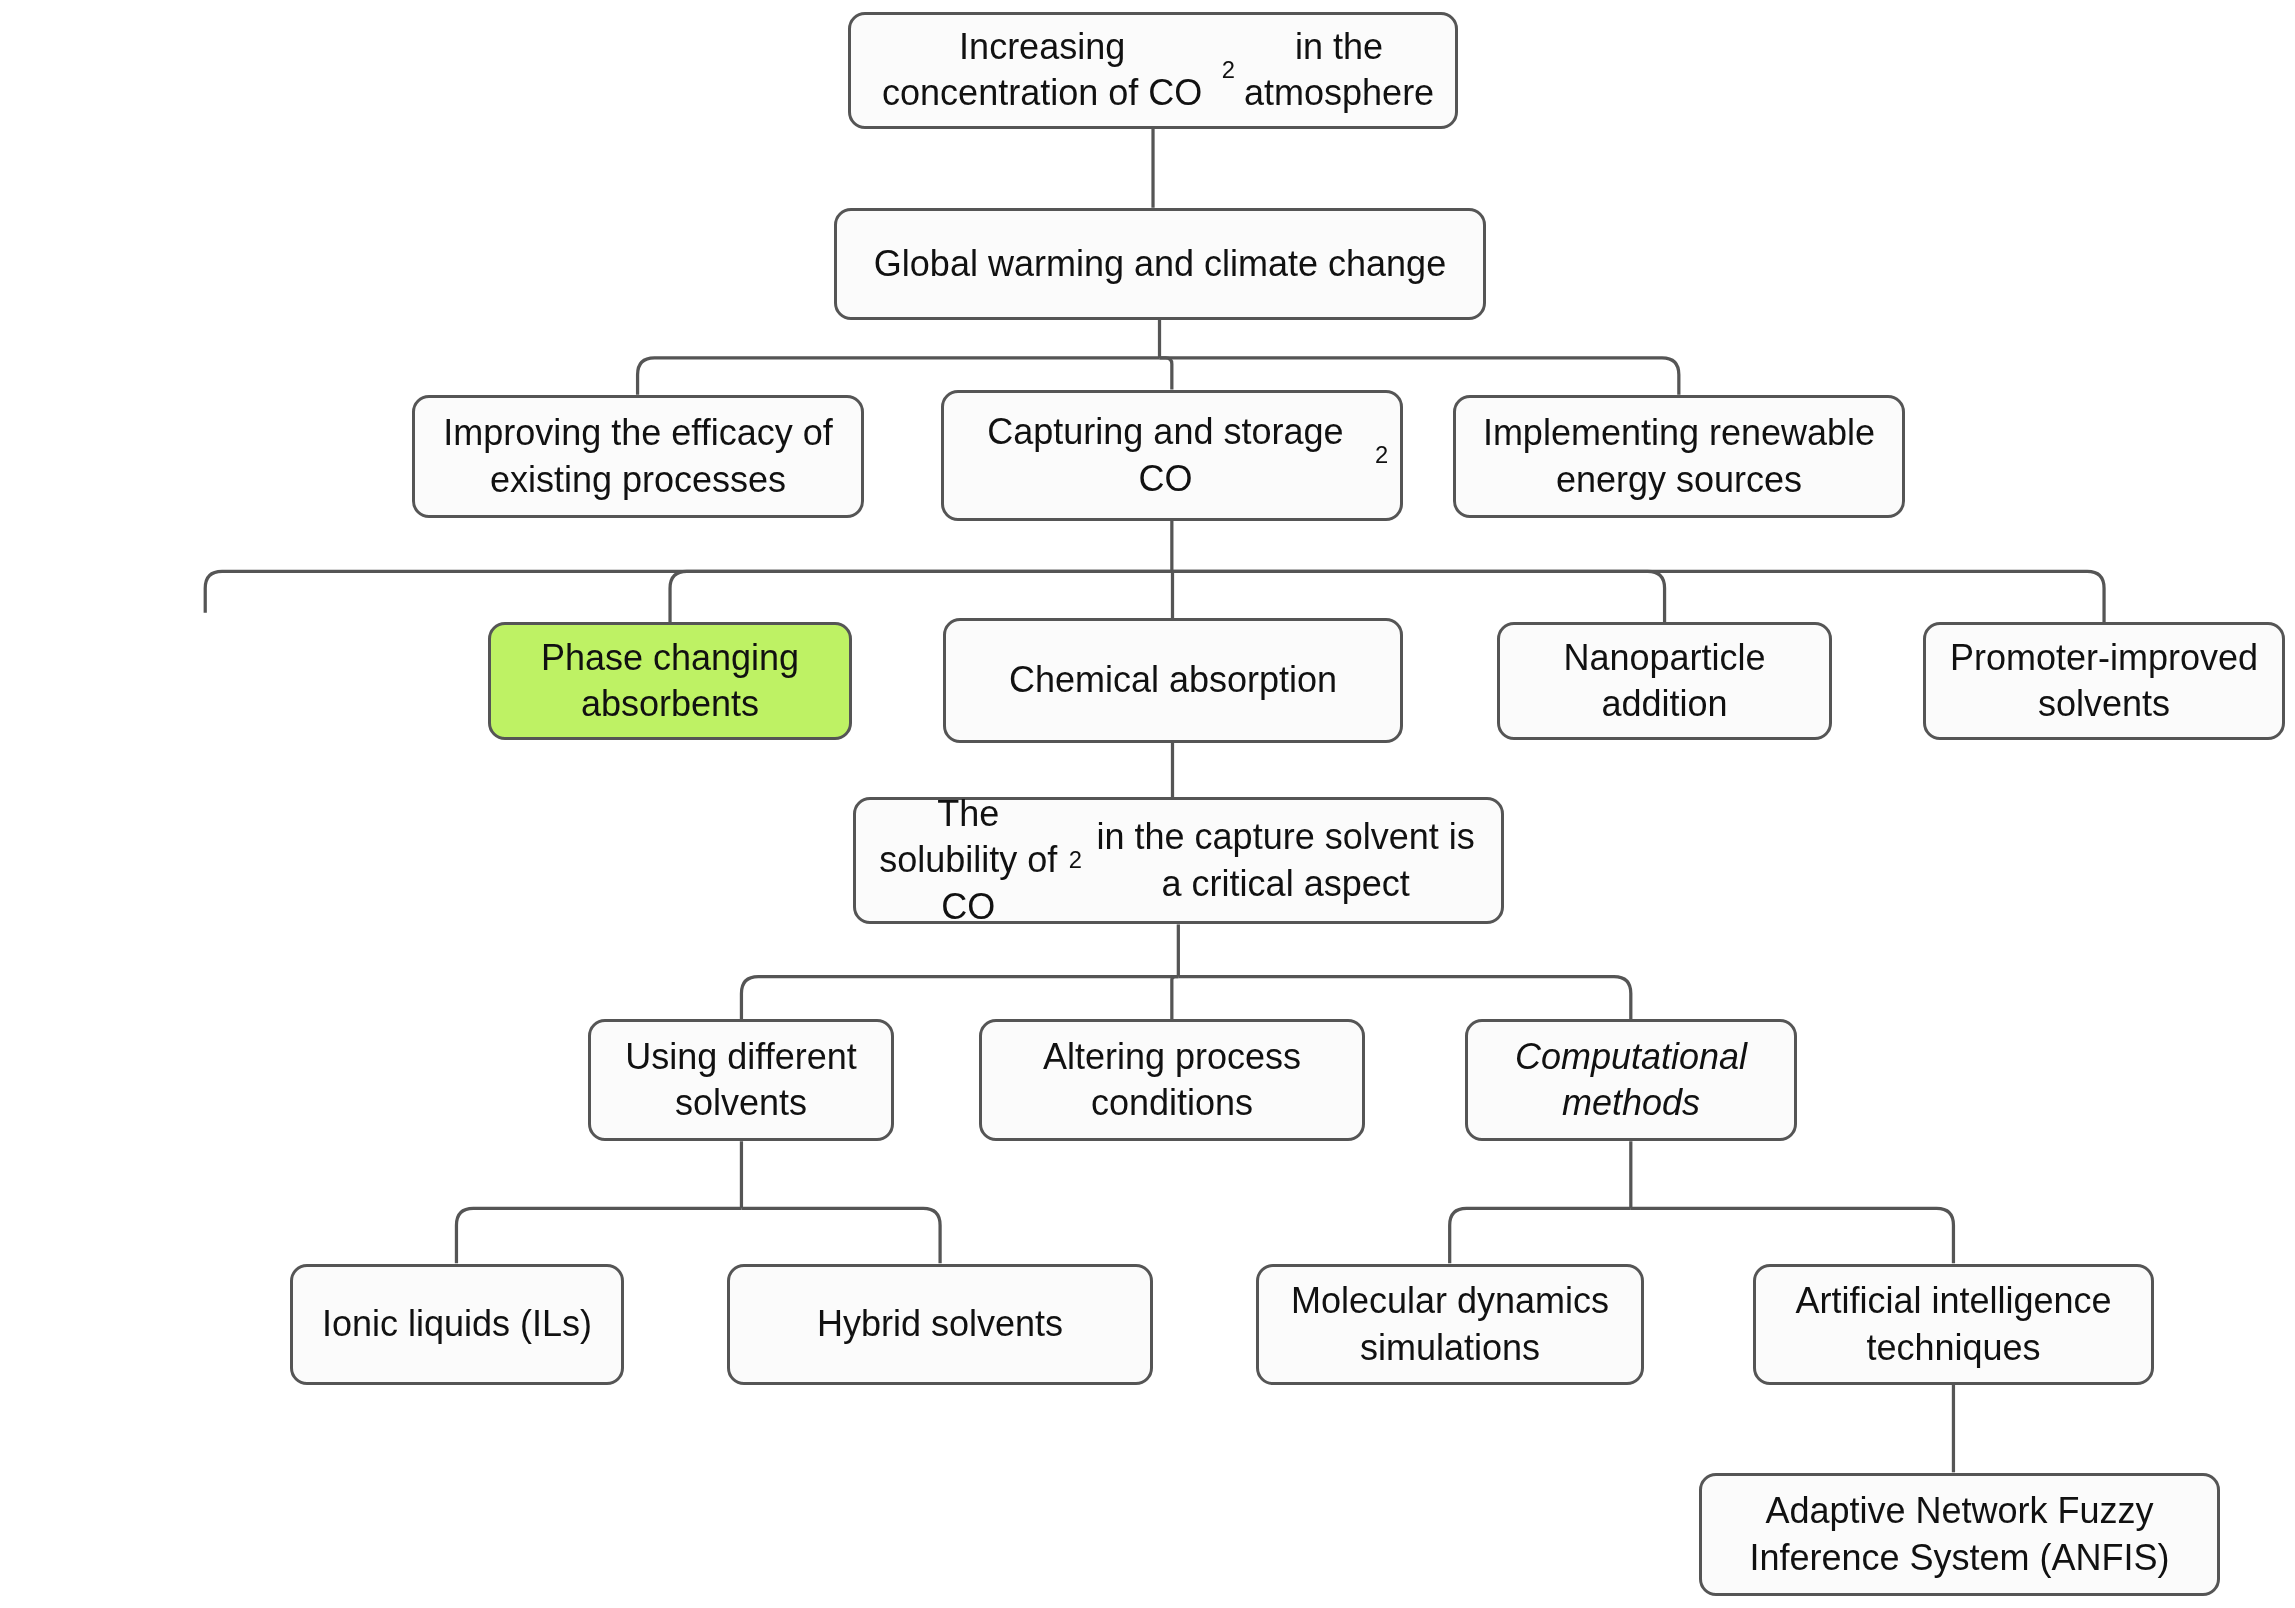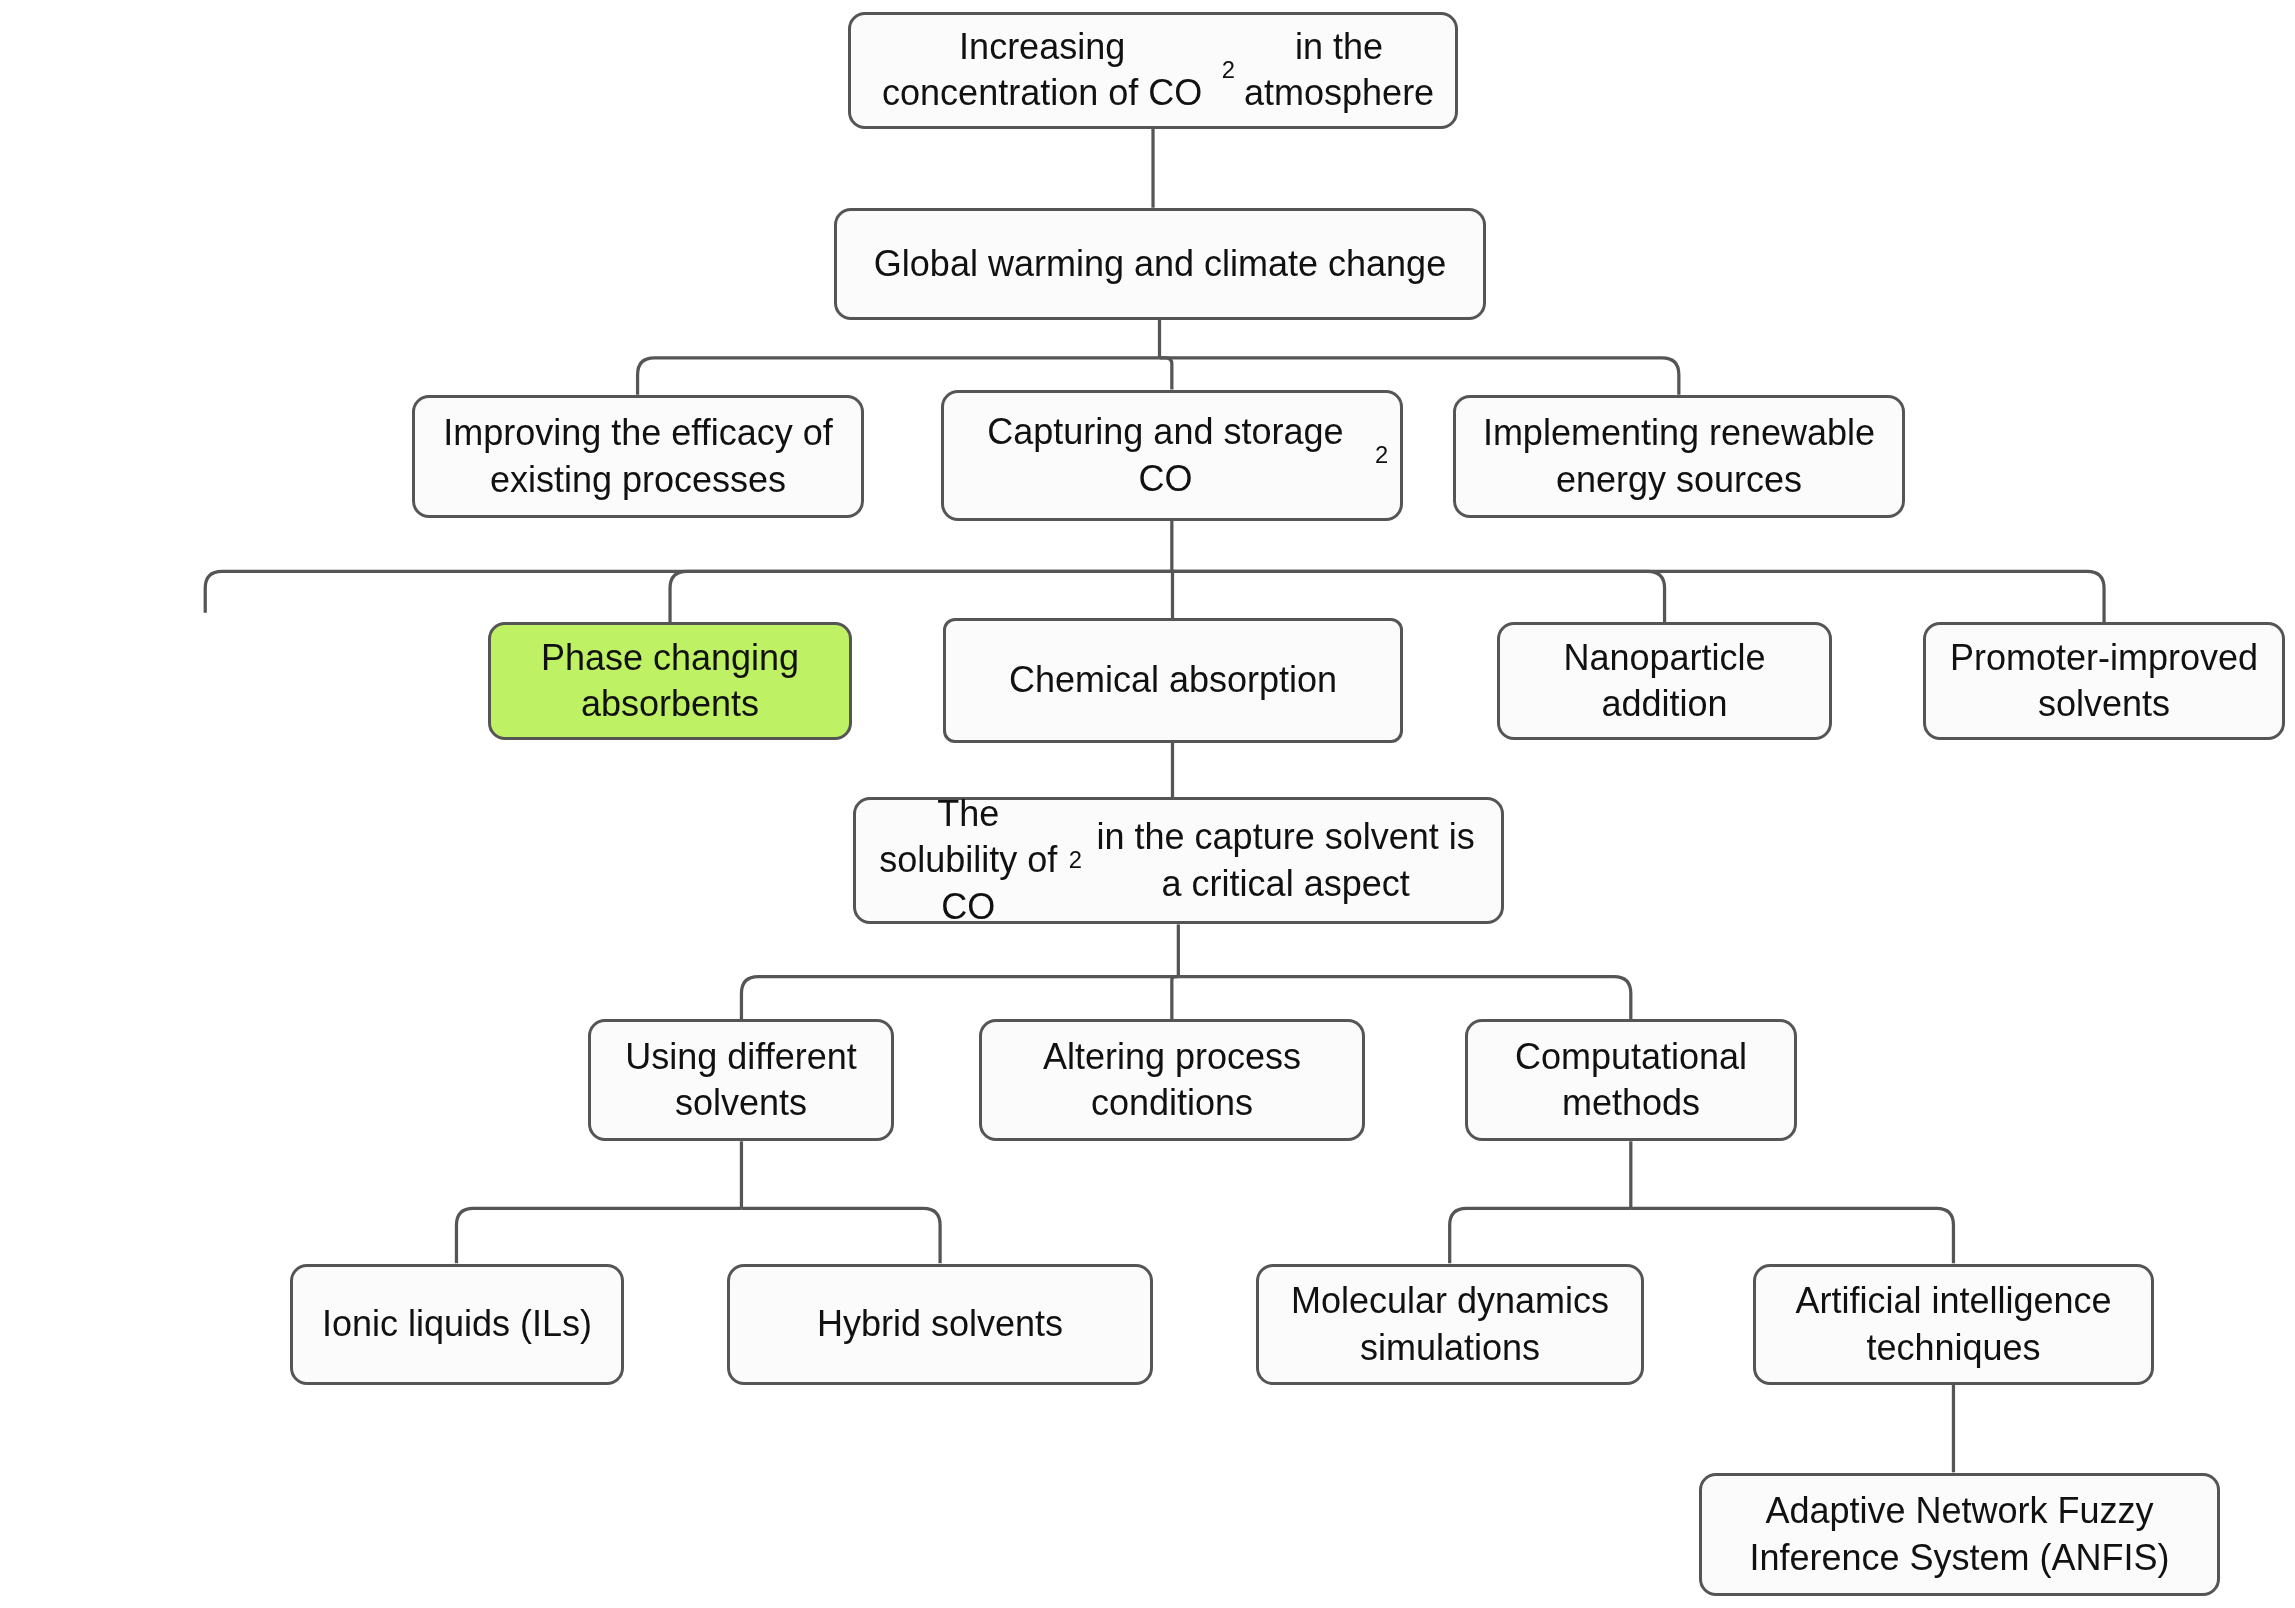--- a/index.html
+++ b/index.html
@@ -76,26 +76,26 @@
       <path d="M 2512 1861.4 L 2259 1861.4 Q 2233 1861.4 2233 1887.4 L 2233 1946" fill="none" stroke="#555555" stroke-width="5" stroke-linecap="butt"></path>
       <path d="M 2512 1861.4 L 2983 1861.4 Q 3009 1861.4 3009 1887.4 L 3009 1946" fill="none" stroke="#555555" stroke-width="5" stroke-linecap="butt"></path>
       <path d="M 3009 2132 L 3009 2268" fill="none" stroke="#555555" stroke-width="5" stroke-linecap="butt"></path>
     </svg>
 <div class="node" style="left: 848px; top: 11.7px; width: 610px; height: 117px; background: rgb(251, 251, 251); border-color: rgb(85, 85, 85); color: rgb(17, 17, 17);">Increasing concentration of CO<sub>2</sub> in the atmosphere</div>
     <div class="node" style="left: 412px; top: 395px; width: 452px; height: 123px; background: rgb(251, 251, 251); border-color: rgb(85, 85, 85); color: rgb(17, 17, 17);">Improving the efficacy of existing processes</div>
     <div class="node" style="left: 834px; top: 208px; width: 652px; height: 112px; background: rgb(251, 251, 251); border-color: rgb(85, 85, 85); color: rgb(17, 17, 17);">Global warming and climate change</div>
     <div class="node" style="left: 941px; top: 390px; width: 462px; height: 131px; background: rgb(251, 251, 251); border-color: rgb(85, 85, 85); color: rgb(17, 17, 17);">Capturing and storage CO<sub>2</sub></div>
     <div class="node" style="left: 1453px; top: 395px; width: 452px; height: 123px; background: rgb(251, 251, 251); border-color: rgb(85, 85, 85); color: rgb(17, 17, 17);">Implementing renewable energy sources</div>
     <div class="node" style="left: 488px; top: 622px; width: 364px; height: 118px; background: #bef264; border-color: rgb(85, 85, 85); color: rgb(17, 17, 17);">Phase changing absorbents</div>
-    <div class="node" style="left: 943px; top: 618px; width: 460px; height: 125px; background: rgb(251, 251, 251); border-color: rgb(85, 85, 85); color: rgb(17, 17, 17); border-radius: 12px;">Chemical absorption</div>
+    <div class="node" style="left: 943px; top: 618px; width: 460px; height: 125px; background: rgb(251, 251, 251); border-color: rgb(85, 85, 85); color: rgb(17, 17, 17);">Chemical absorption</div>
     <div class="node" style="left: 1497px; top: 622px; width: 335px; height: 118px; background: rgb(251, 251, 251); border-color: rgb(85, 85, 85); color: rgb(17, 17, 17);">Nanoparticle addition</div>
     <div class="node" style="left: 1923px; top: 622px; width: 362px; height: 118px; background: rgb(251, 251, 251); border-color: rgb(85, 85, 85); color: rgb(17, 17, 17);">Promoter-improved solvents</div>
     <div class="node" style="left: 853px; top: 797px; width: 651px; height: 127px; background: rgb(251, 251, 251); border-color: rgb(85, 85, 85); color: rgb(17, 17, 17);">The solubility of CO<sub>2</sub> in the capture solvent is a critical aspect</div>
     <div class="node" style="left: 588px; top: 1019px; width: 306px; height: 122px; background: rgb(251, 251, 251); border-color: rgb(85, 85, 85); color: rgb(17, 17, 17);">Using different solvents</div>
     <div class="node" style="left: 979px; top: 1019px; width: 386px; height: 122px; background: rgb(251, 251, 251); border-color: rgb(85, 85, 85); color: rgb(17, 17, 17);">Altering process conditions</div>
-    <div class="node" style="left: 1465px; top: 1019px; width: 332px; height: 122px; background: rgb(251, 251, 251); border-color: rgb(85, 85, 85); color: rgb(17, 17, 17);">Computational methods</div>
+    <div class="node" style="left: 1465px; top: 1019px; width: 332px; height: 122px; background: rgb(251, 251, 251); border-color: rgb(85, 85, 85); color: rgb(17, 17, 17); font-style: italic;">Computational methods</div>
     <div class="node" style="left: 290px; top: 1264px; width: 334px; height: 121px; background: rgb(251, 251, 251); border-color: rgb(85, 85, 85); color: rgb(17, 17, 17);">Ionic liquids (ILs)</div>
     <div class="node" style="left: 727px; top: 1264px; width: 426px; height: 121px; background: rgb(251, 251, 251); border-color: rgb(85, 85, 85); color: rgb(17, 17, 17);">Hybrid solvents</div>
     <div class="node" style="left: 1256px; top: 1264px; width: 388px; height: 121px; background: rgb(251, 251, 251); border-color: rgb(85, 85, 85); color: rgb(17, 17, 17);">Molecular dynamics simulations</div>
     <div class="node" style="left: 1753px; top: 1264px; width: 401px; height: 121px; background: rgb(251, 251, 251); border-color: rgb(85, 85, 85); color: rgb(17, 17, 17);">Artificial intelligence techniques</div>
     <div class="node" style="left: 1699px; top: 1473px; width: 521px; height: 123px; background: rgb(251, 251, 251); border-color: rgb(85, 85, 85); color: rgb(17, 17, 17);">Adaptive Network Fuzzy Inference System (ANFIS)</div>
   </div>
 
 
 </body></html>

